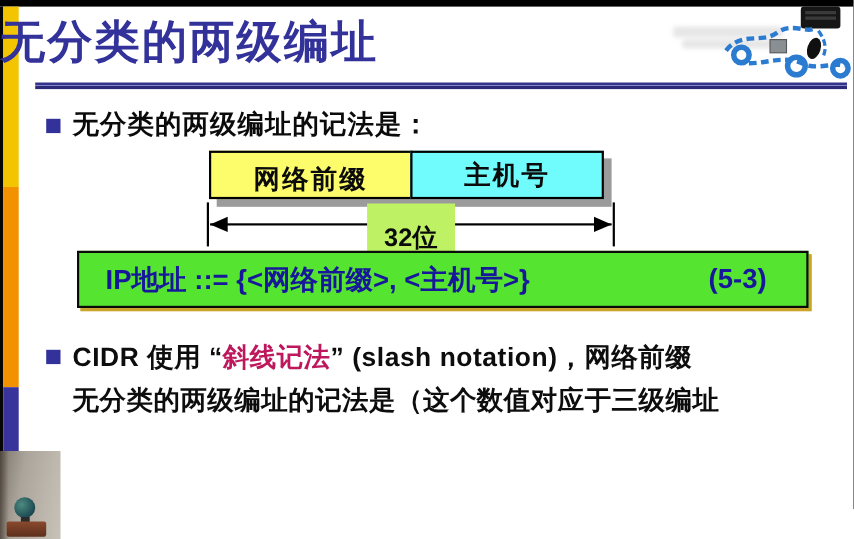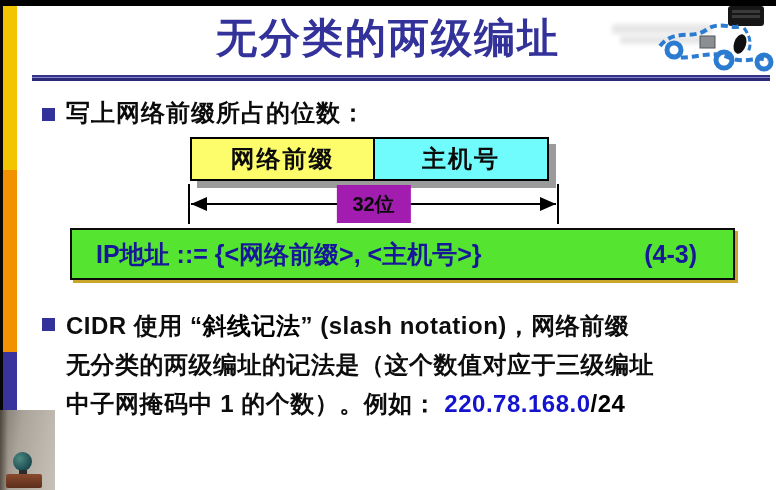--- a/index.html
+++ b/index.html
@@ -12,21 +12,21 @@
 
   
   #top-bar   { left:0; top:0; width:776px; height:6px; background:#000; }
   #left-strip{ left:0; top:6px; width:3px; height:404px; background:#060606; }
   #bar-yellow{ left:3px; top:6px;   width:14px; height:164px; background:#F2C500; }
   #bar-orange{ left:3px; top:170px; width:14px; height:182px; background:#F29200; }
   #bar-indigo{ left:3px; top:352px; width:14px; height:58px;  background:#38349C; }
 
   
   #title {
-    left:0; right:0; top:11px; text-align:center;
+    left:0; right:0; top:11px; text-align:left;
     font-size:41px; font-weight:bold; color:#32329A; letter-spacing:2px;
   }
   #divider {
     left:32px; top:75px; width:738px; height:6px;
     background:linear-gradient(to bottom,#33338A 0,#33338A 2px,#8585C8 2px,#8585C8 3px,#2A2A78 3px,#2A2A78 6px);
   }
 
   
   #watermark { left:612px; top:22px; width:110px; height:26px; opacity:.45; filter:blur(2px); }
   #watermark div { position:absolute; background:#c9c9c9; border-radius:3px; }
@@ -38,55 +38,55 @@
   #bullet1-text {
     left:66px; top:97px; font-size:24px; font-weight:bold; color:#0b0b0b; letter-spacing:1px;
   }
 
   
   #diagram-row { left:190px; top:137px; display:flex; box-shadow:7px 7px 0 #9b9b9b; }
   .field-box {
     height:44px; border:2px solid #000; display:flex; align-items:center; justify-content:center;
     font-size:24px; font-weight:bold; color:#0b0b0b; letter-spacing:2px;
   }
-  #prefix-box { width:185px; background:#FDFD6B; }
+  #prefix-box { width:185px; background:#FDFD6B;align-items:flex-end; }
   #host-box   { width:176px; background:#70FCFC; margin-left:-2px; }
 
   #arrow-assembly { left:188px; top:184px; width:371px; height:40px; }
   #arrow-tick-left  { left:0; top:0; width:2px; height:40px; background:#000; }
   #arrow-tick-right { right:0; top:0; width:2px; height:40px; background:#000; }
   #arrow-line { left:3px; right:3px; top:19px; height:2px; background:#000; }
   #arrow-head-left {
     left:3px; top:13px; width:0; height:0;
     border-top:7px solid transparent; border-bottom:7px solid transparent; border-right:16px solid #000;
   }
   #arrow-head-right {
     right:3px; top:13px; width:0; height:0;
     border-top:7px solid transparent; border-bottom:7px solid transparent; border-left:16px solid #000;
   }
   #arrow-label {
-    left:50%; top:1px; transform:translateX(-50%); background:#a21caf; padding:0 16px;
-    font-size:20px; font-weight:bold; color:#0b0b0b; line-height:38px;
+    left:50%; top:1px; transform:translateX(-50%); background:#bef264; padding:12px 16px;
+    font-size:23px; font-weight:bold; color:#0b0b0b; line-height:38px;
   }
 
   
   #formula-box {
     left:70px; top:228px; width:665px; height:52px; background:#55E42F;
     border:2px solid #0a0a0a; box-shadow:3px 3px 0 #C9A62B;
     display:flex; align-items:center; justify-content:space-between;
     padding:0 36px 0 24px; font-size:25px; font-weight:bold; color:#17179B;
   }
 
   
   #bullet2-square { left:42px; top:318px; }
   #cidr-text {
     left:66px; top:306px; width:706px; font-size:24px; font-weight:bold;
     color:#0d0d0d; line-height:39px; letter-spacing:0.5px;
   }
-  .red  { color:#000000; }
+  .red  { color:#be185d; }
   .blue { color:#1414CE; }
 
   
   #webcam {
     left:0; top:410px; width:55px; height:80px;
     background:linear-gradient(100deg,#7d766c 0%,#aaa49a 35%,#bdb7ad 75%,#c7c2b8 100%);
   }
   #webcam-corner { left:0; top:0; width:8px; height:80px;
     background:linear-gradient(to right,rgba(40,30,22,.55),rgba(40,30,22,0)); }
   #globe {
@@ -124,21 +124,21 @@
     <circle cx="34" cy="46" r="7" fill="none" stroke="#2B7BD0" stroke-width="5"></circle>
     <circle cx="84" cy="56" r="8" fill="none" stroke="#2B7BD0" stroke-width="5"></circle>
     <circle cx="124" cy="58" r="7" fill="none" stroke="#2B7BD0" stroke-width="5"></circle>
     <ellipse cx="100" cy="40" rx="6" ry="10" fill="#101010" transform="rotate(18 100 40)"></ellipse>
   </svg>
 
   <div class="abs" id="title">无分类的两级编址</div>
   <div class="abs" id="divider"></div>
 
   <div class="abs bullet-square" id="bullet1-square"></div>
-  <div class="abs" id="bullet1-text">写上网络前缀所占的位数：</div>
+  <div class="abs" id="bullet1-text">无分类的两级编址的记法是：</div>
 
   <div class="abs" id="diagram-row">
     <div class="field-box" id="prefix-box">
       <span>网络前缀</span>
     </div>
     <div class="field-box" id="host-box">
       <span>主机号</span>
     </div>
   </div>
 
@@ -146,28 +146,27 @@
     <div class="abs" id="arrow-tick-left"></div>
     <div class="abs" id="arrow-tick-right"></div>
     <div class="abs" id="arrow-line"></div>
     <div class="abs" id="arrow-head-left"></div>
     <div class="abs" id="arrow-head-right"></div>
     <div class="abs" id="arrow-label">32位</div>
   </div>
 
   <div class="abs" id="formula-box">
     <span>IP地址 ::= {&lt;网络前缀&gt;, &lt;主机号&gt;}</span>
-    <span>(4-3)</span>
+    <span>(5-3)</span>
   </div>
 
   <div class="abs bullet-square" id="bullet2-square"></div>
   <div class="abs" id="cidr-text">
     <div class="line"><span>CIDR 使用 “</span><span class="red">斜线记法</span><span>” (slash notation)，网络前缀</span></div>
     <div class="line"><span>无分类的两级编址的记法是（这个数值对应于三级编址</span></div>
-    <div class="line"><span>中子网掩码中 1 的个数）。例如： </span><span class="blue">220.78.168.0</span><span class="red">/24</span></div>
   </div>
 
   <div class="abs" id="webcam">
     <div class="abs" id="webcam-corner"></div>
     <div class="abs" id="globe"></div>
     <div class="abs" id="globe-base"></div>
     <div class="abs" id="globe-stand"></div>
   </div>
 
 </div>

